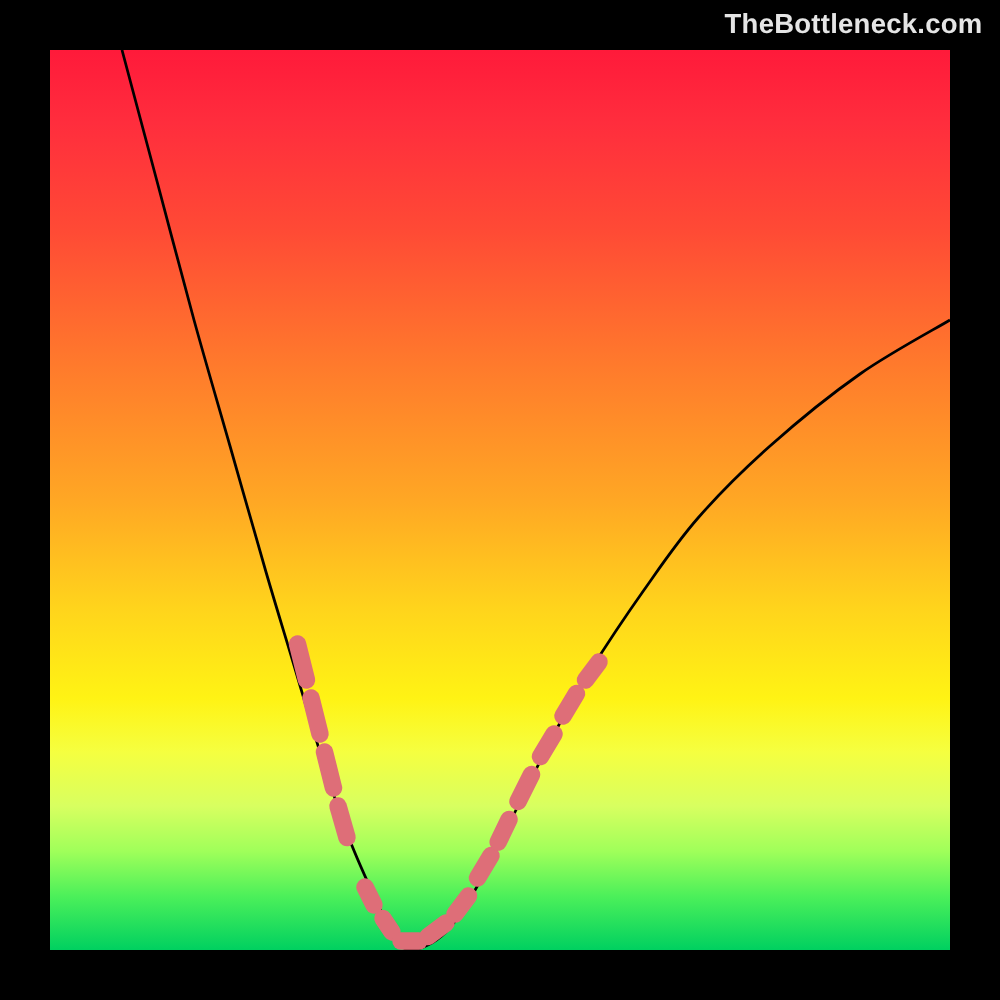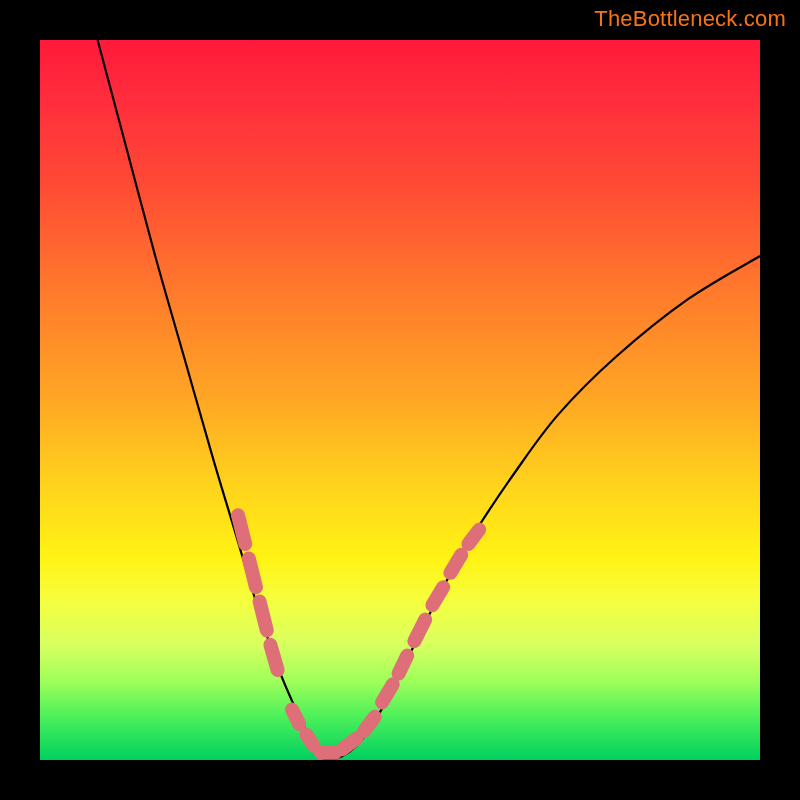--- a/index.html
+++ b/index.html
@@ -38,24 +38,24 @@
       #d8ff60 84%,
       #a0ff5a 89%,
       #4cf05a 94%,
       #00d060 100%
     );
   }
   .watermark {
     position: absolute;
     top: 6px;
     right: 14px;
-    color: #f97316;
+    color: #e5e5e5;
     font-size: 22px;
     letter-spacing: 0.2px;
-    font-weight: 400;
+    font-weight: 700;
     user-select: none;
   }
   svg.curve {
     position: absolute;
     left: 0;
     top: 0;
     width: 720px;
     height: 720px;
     overflow: visible;
   }

